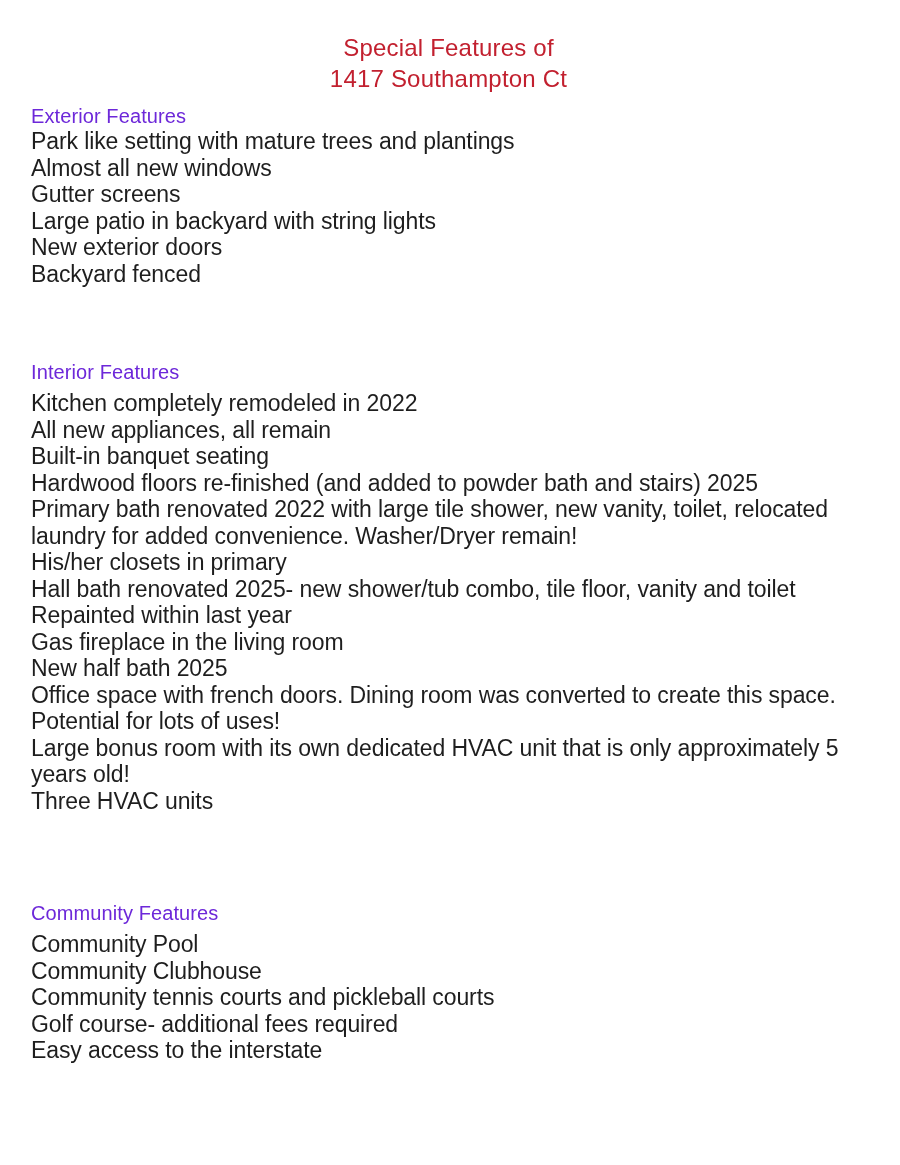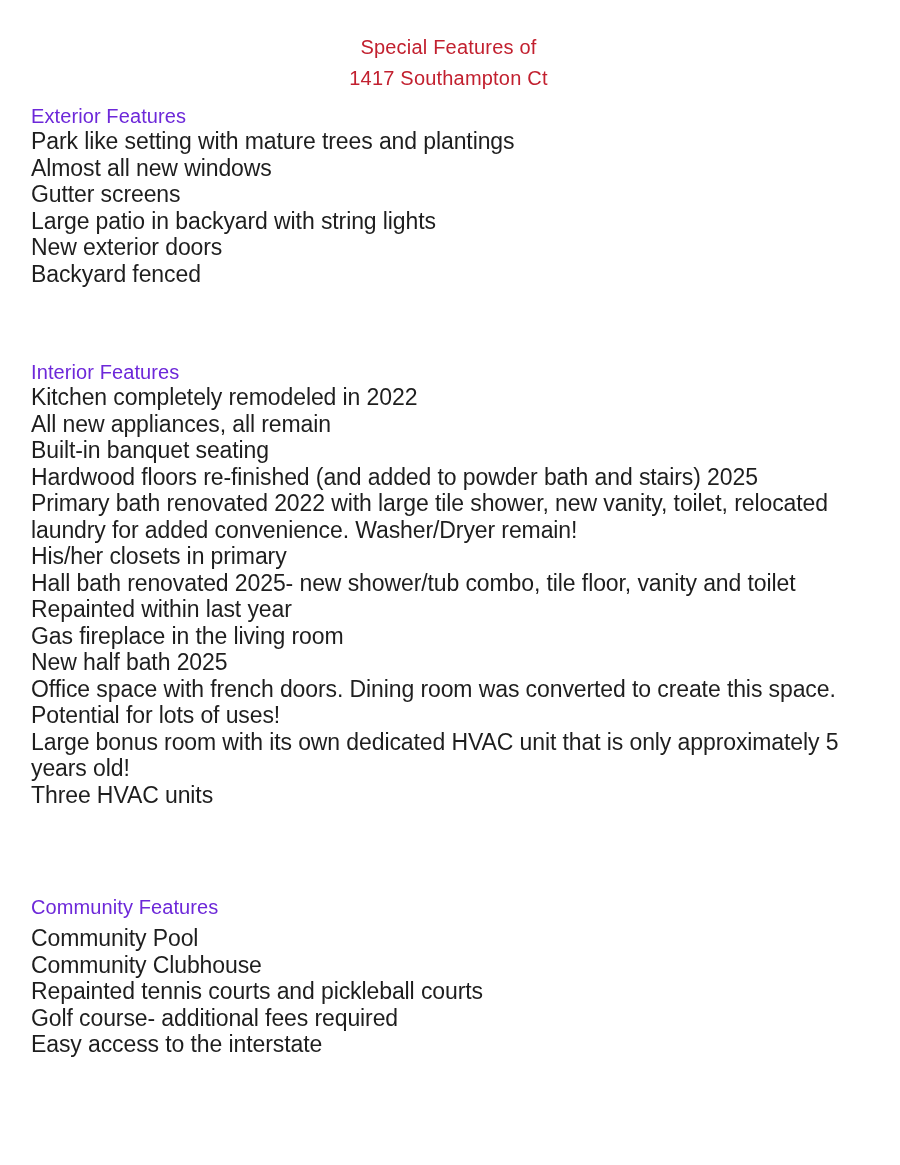--- a/index.html
+++ b/index.html
@@ -14,39 +14,39 @@
     background: #ffffff;
     font-family: "Liberation Sans", sans-serif;
     color: #1e1e1e;
     overflow: hidden;
     box-sizing: border-box;
     padding: 32px 34px 0 31px;
   }
   .doc-title {
     text-align: center;
     color: #c2202f;
-    font-size: 20px;
+    font-size: 24px;
     line-height: 31px;
     font-weight: 500;
     letter-spacing: 0.2px;
   }
   .section {
     margin: 0;
   }
   .section-heading {
     color: #6d28d9;
     font-size: 20px;
     line-height: 24px;
     font-weight: 500;
     letter-spacing: 0.1px;
   }
   .section-exterior { margin-top: 10px; }
   .section-exterior .section-heading { margin-bottom: 0; }
   .section-interior { margin-top: 73px; }
-  .section-interior .section-heading { }
+  .section-interior .section-heading { margin-bottom: 6px; }
   .section-community { margin-top: 87px; }
   .section-community .section-heading { margin-bottom: 6px; }
   .feature-list {
     margin: 0;
     padding: 0;
   }
   .feature-list p {
     margin: 0;
     padding: 0;
     font-size: 23px;
@@ -94,19 +94,19 @@
         <p>Large bonus room with its own dedicated HVAC unit that is only approximately 5 years old!</p>
         <p>Three HVAC units</p>
       </div>
   </div>
 
   <div class="section section-community">
     <div class="section-heading">Community Features</div>
     <div class="feature-list">
         <p>Community Pool</p>
         <p>Community Clubhouse</p>
-        <p>Repainted tennis courts and pickleball courts</p>
+        <p>Community tennis courts and pickleball courts</p>
         <p>Golf course- additional fees required</p>
         <p>Easy access to the interstate</p>
       </div>
   </div>
 
 </div>
 
 </body></html>

